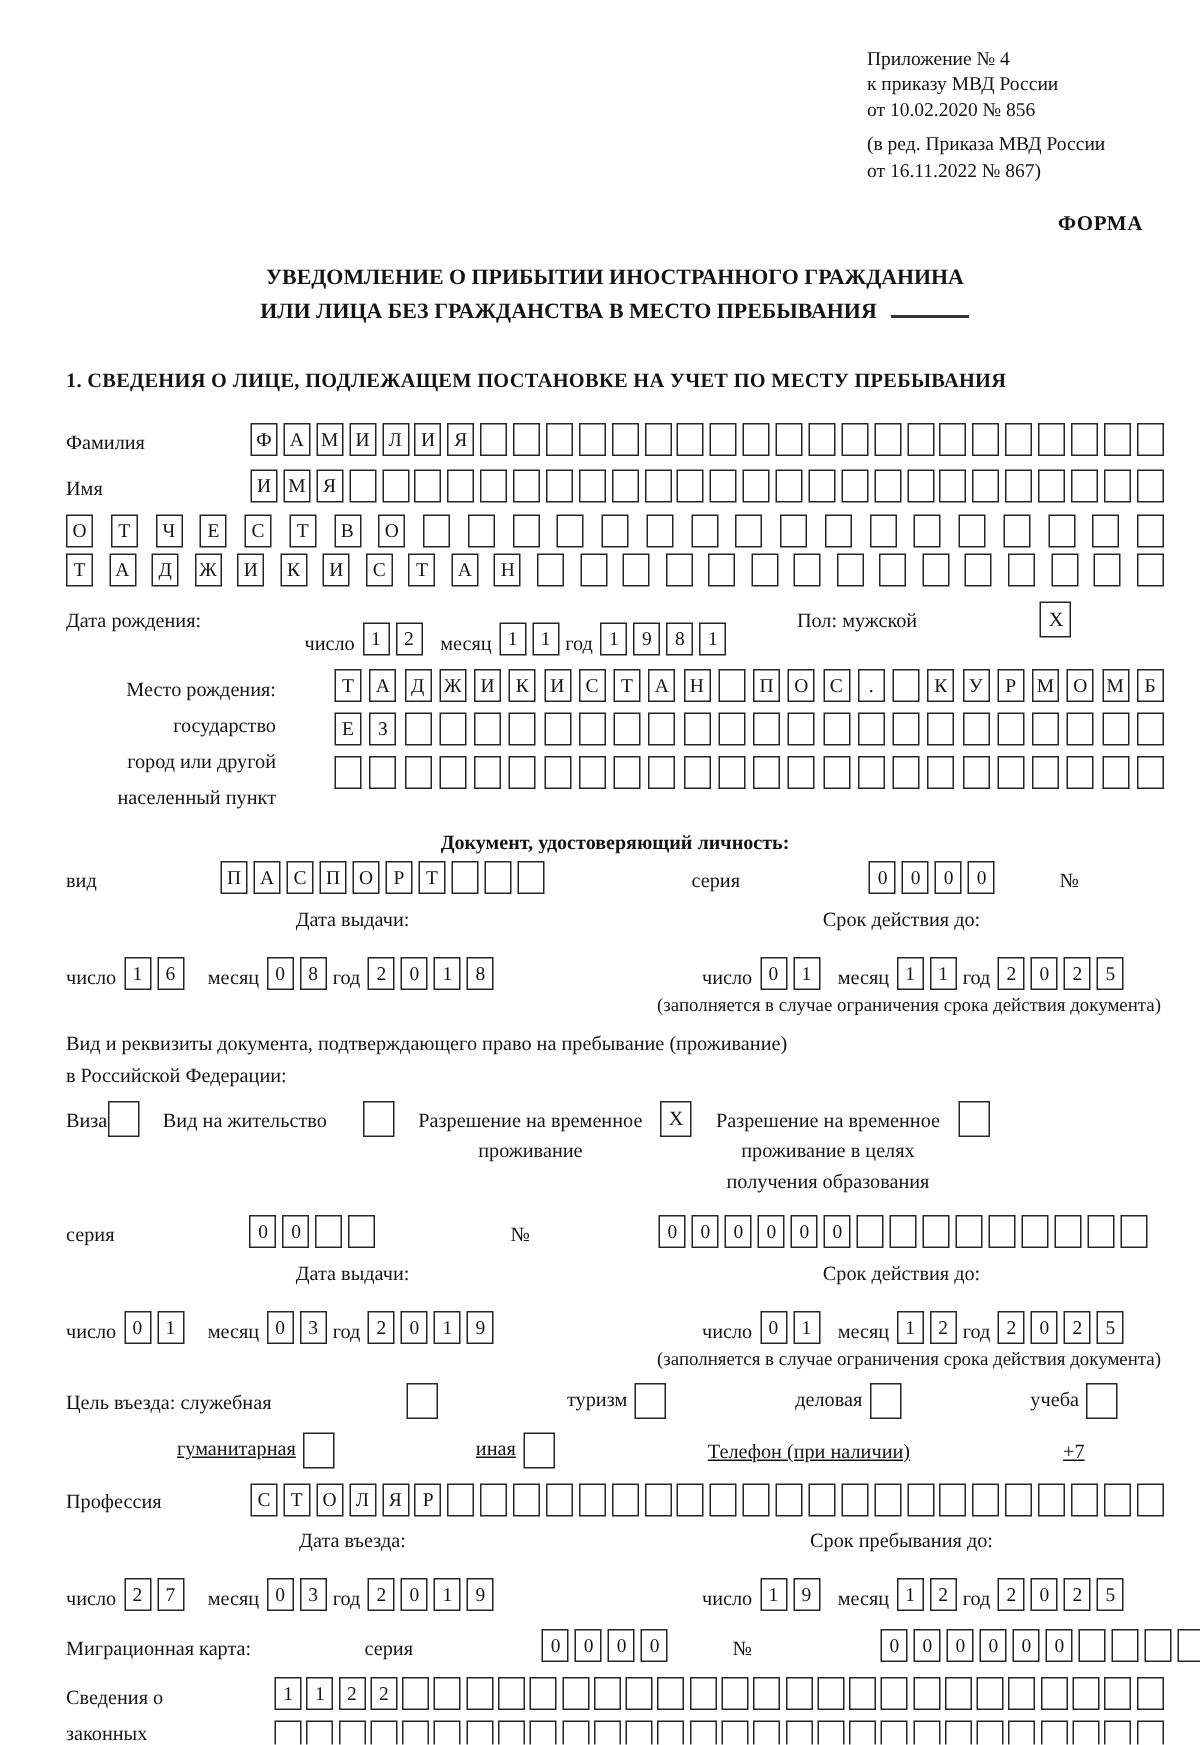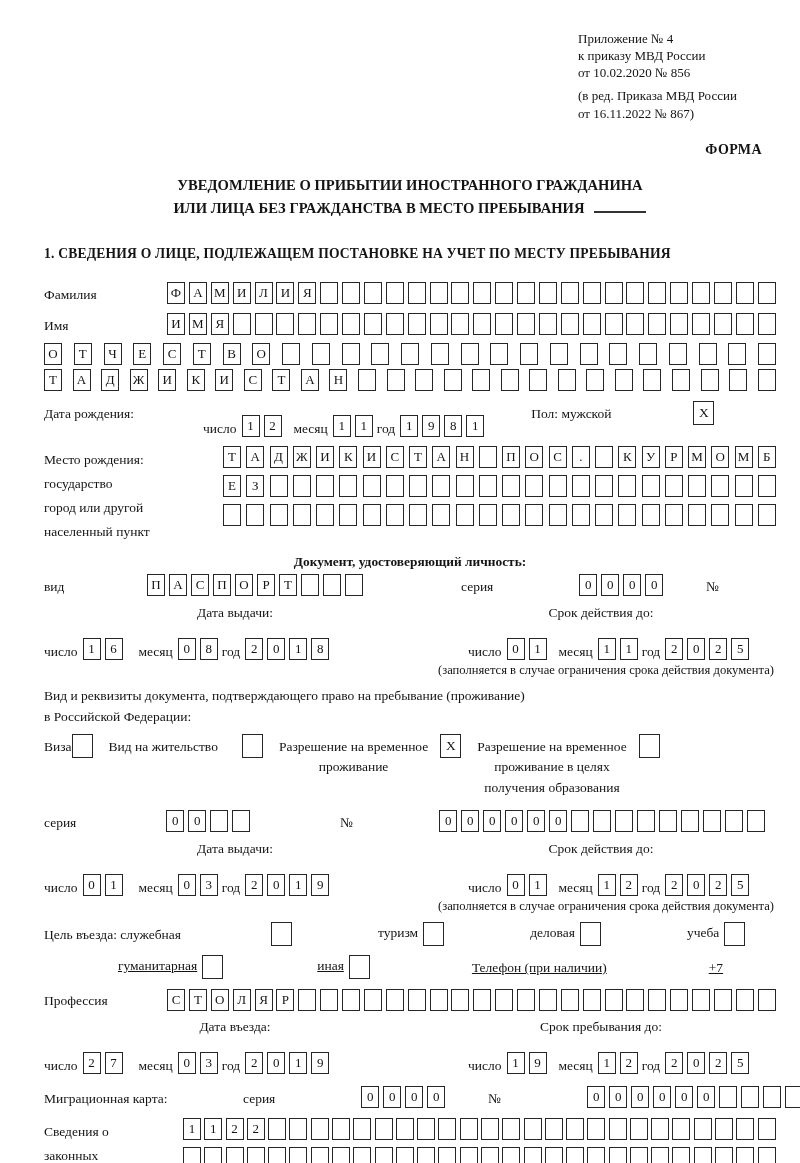--- a/index.html
+++ b/index.html
@@ -249,21 +249,21 @@
     <span class="lbl" style="margin-left:4px;">Пол: мужской</span>
     <span class="gap4"></span>
     <span class="checkbox">X</span>
     <span class="gap12"></span>
     <span class="lbl">женский</span>
     <span class="gap12"></span>
     <span class="checkbox"></span>
   </div>
 
   <div class="row" style="margin-top:9px;">
-    <div class="lbl multi-label" style="width:140px;">
+    <div class="lbl multi-label" style="width:140px;text-align:right;">
       <div>Место рождения:</div>
       <div>государство</div>
       <div>город или другой</div>
       <div>населенный пункт</div>
     </div>
     <div class="stack">
       <div class="boxes fill">
           <span class="cbox">Т</span>
           <span class="cbox">А</span>
           <span class="cbox">Д</span>

